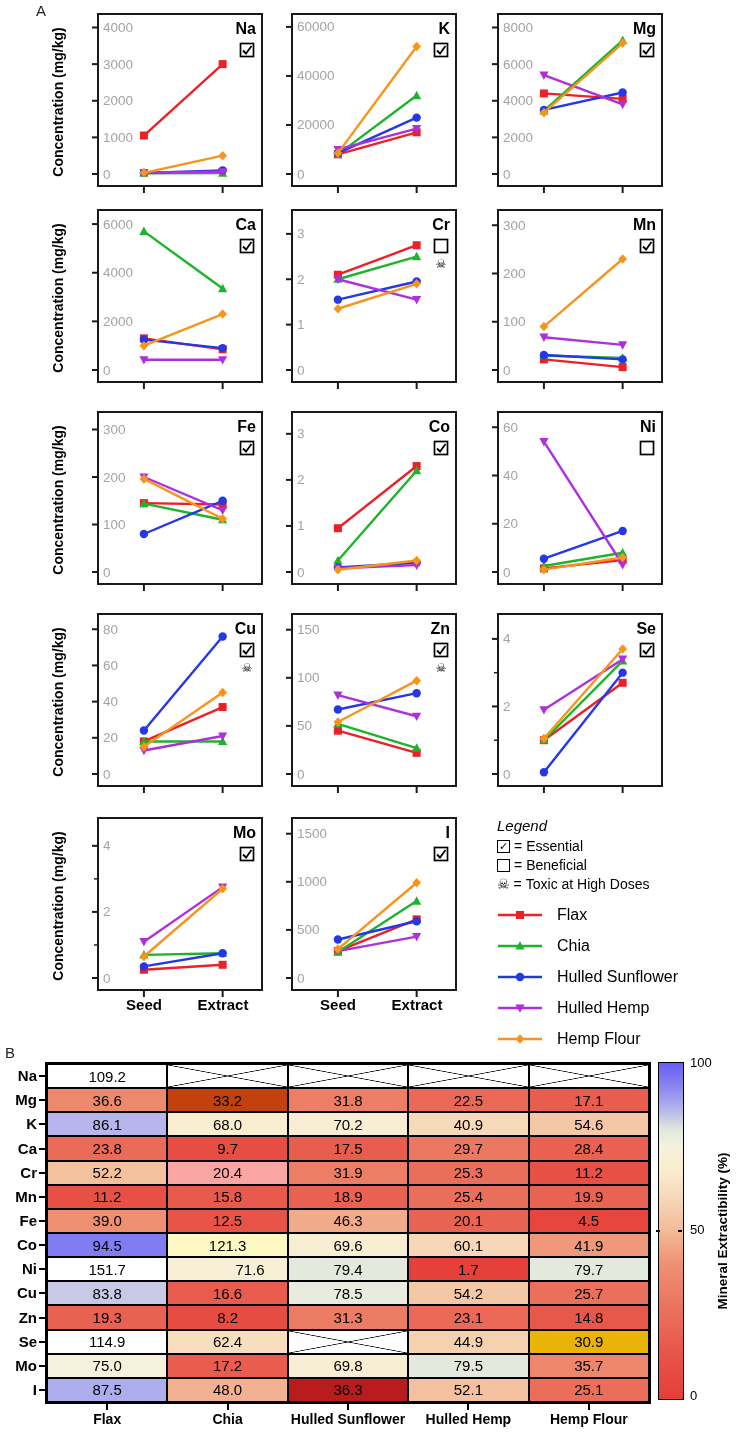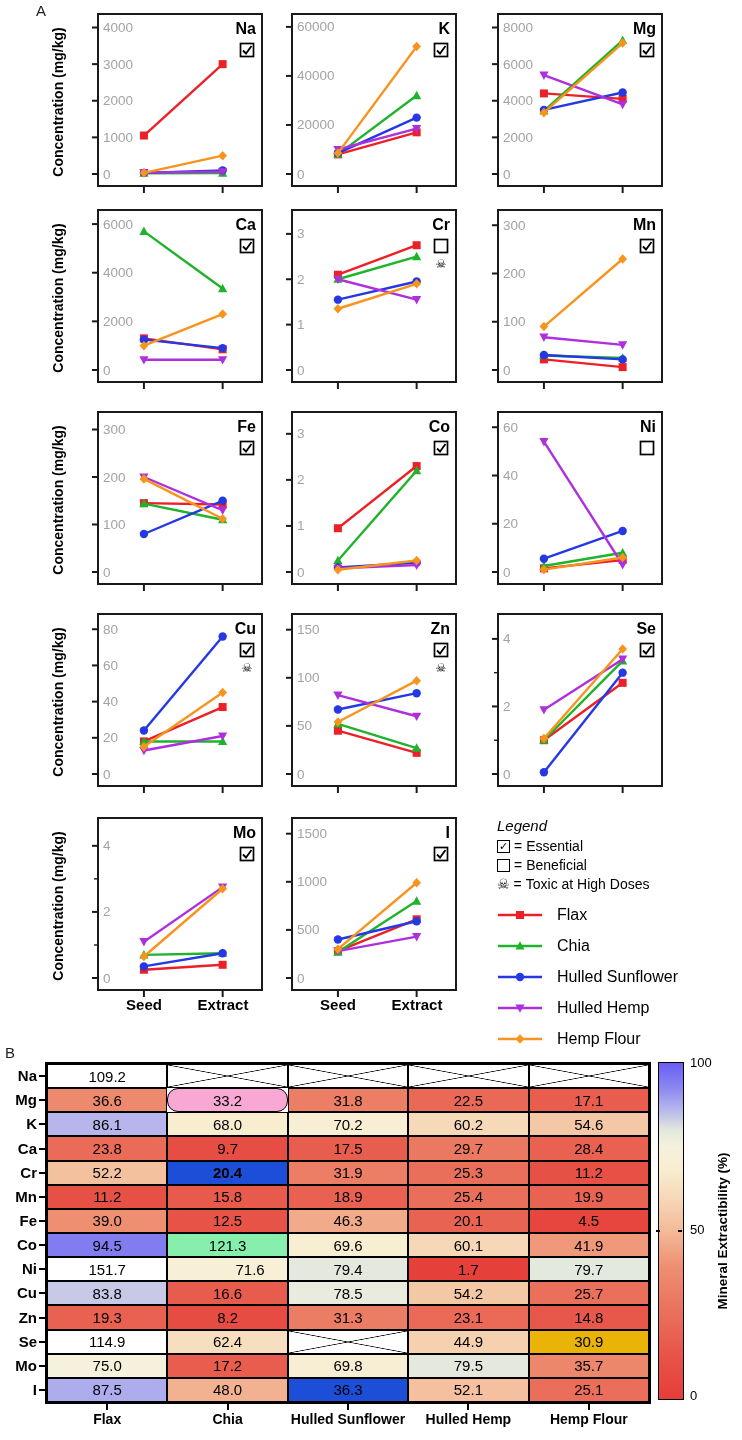--- a/index.html
+++ b/index.html
@@ -572,51 +572,51 @@
 <div class="abs panel-label" style="left:5px;top:1044px;">B</div>
 
 <div id="hm-wrap">
   <div id="hm-grid">
       <div class="hm-cell" style="background: rgb(255, 255, 255);">109.2</div>
       <div class="hm-cell crossed"></div>
       <div class="hm-cell crossed"></div>
       <div class="hm-cell crossed"></div>
       <div class="hm-cell crossed"></div>
       <div class="hm-cell" style="background: rgb(237, 137, 109);">36.6</div>
-      <div class="hm-cell" style="background: #f9a8d4; border-radius: 11px;">33.2</div>
+      <div class="hm-cell" style="background: #c2410c;">33.2</div>
       <div class="hm-cell" style="background: rgb(236, 126, 101);">31.8</div>
       <div class="hm-cell" style="background: rgb(233, 105, 86);">22.5</div>
       <div class="hm-cell" style="background: rgb(232, 93, 78);">17.1</div>
       <div class="hm-cell" style="background: rgb(182, 182, 236);">86.1</div>
       <div class="hm-cell" style="background: rgb(249, 237, 207);">68.0</div>
       <div class="hm-cell" style="background: rgb(248, 238, 211);">70.2</div>
-      <div class="hm-cell" style="background: rgb(246, 217, 185);">60.2</div>
+      <div class="hm-cell" style="background: rgb(246, 217, 185);">40.9</div>
       <div class="hm-cell" style="background: rgb(244, 200, 167);">54.6</div>
       <div class="hm-cell" style="background: rgb(234, 107, 88);">23.8</div>
       <div class="hm-cell" style="background: rgb(231, 78, 67);">9.7</div>
       <div class="hm-cell" style="background: rgb(232, 94, 78);">17.5</div>
       <div class="hm-cell" style="background: rgb(235, 121, 98);">29.7</div>
       <div class="hm-cell" style="background: rgb(233, 97, 81);">28.4</div>
       <div class="hm-cell" style="background: rgb(244, 193, 159);">52.2</div>
-      <div class="hm-cell" style="background: #1d4ed8; font-weight: bold;">20.4</div>
+      <div class="hm-cell" style="background: #fca5a5;">20.4</div>
       <div class="hm-cell" style="background: rgb(236, 126, 102);">31.9</div>
       <div class="hm-cell" style="background: rgb(234, 111, 91);">25.3</div>
       <div class="hm-cell" style="background: rgb(231, 81, 69);">11.2</div>
       <div class="hm-cell" style="background: rgb(231, 81, 69);">11.2</div>
       <div class="hm-cell" style="background: rgb(232, 90, 76);">15.8</div>
       <div class="hm-cell" style="background: rgb(233, 97, 81);">18.9</div>
       <div class="hm-cell" style="background: rgb(234, 111, 91);">25.4</div>
       <div class="hm-cell" style="background: rgb(233, 99, 82);">19.9</div>
       <div class="hm-cell" style="background: rgb(238, 143, 113);">39.0</div>
       <div class="hm-cell" style="background: rgb(231, 83, 71);">12.5</div>
       <div class="hm-cell" style="background: rgb(241, 171, 138);">46.3</div>
       <div class="hm-cell" style="background: rgb(233, 99, 82);">20.1</div>
       <div class="hm-cell" style="background: rgb(230, 70, 61);">4.5</div>
       <div class="hm-cell" style="background: rgb(129, 125, 241);">94.5</div>
-      <div class="hm-cell" style="background: #86efac; text-align: right;">121.3</div>
+      <div class="hm-cell" style="background: #fef9c3; text-align: right;">121.3</div>
       <div class="hm-cell" style="background: rgb(248, 238, 210);">69.6</div>
       <div class="hm-cell" style="background: rgb(246, 216, 184);">60.1</div>
       <div class="hm-cell" style="background: rgb(239, 153, 122);">41.9</div>
       <div class="hm-cell" style="background: rgb(255, 255, 255);">151.7</div>
       <div class="hm-cell" style="background: rgb(247, 239, 214); padding-left: 45px;">71.6</div>
       <div class="hm-cell" style="background: rgb(229, 233, 221);">79.4</div>
       <div class="hm-cell" style="background: rgb(229, 65, 58);">1.7</div>
       <div class="hm-cell" style="background: rgb(228, 233, 221);">79.7</div>
       <div class="hm-cell" style="background: rgb(199, 201, 231);">83.8</div>
       <div class="hm-cell" style="background: rgb(232, 92, 77);">16.6</div>
@@ -633,21 +633,21 @@
       <div class="hm-cell crossed"></div>
       <div class="hm-cell" style="background: rgb(245, 209, 176);">44.9</div>
       <div class="hm-cell" style="background: #eab308;">30.9</div>
       <div class="hm-cell" style="background: rgb(245, 241, 221);">75.0</div>
       <div class="hm-cell" style="background: rgb(232, 93, 78);">17.2</div>
       <div class="hm-cell" style="background: rgb(248, 238, 211);">69.8</div>
       <div class="hm-cell" style="background: rgb(229, 233, 221);">79.5</div>
       <div class="hm-cell" style="background: rgb(237, 135, 108);">35.7</div>
       <div class="hm-cell" style="background: rgb(173, 172, 237);">87.5</div>
       <div class="hm-cell" style="background: rgb(242, 178, 145);">48.0</div>
-      <div class="hm-cell" style="background: #1d4ed8;">36.3</div>
+      <div class="hm-cell" style="background: #b91c1c;">36.3</div>
       <div class="hm-cell" style="background: rgb(244, 192, 159);">52.1</div>
       <div class="hm-cell" style="background: rgb(234, 110, 90);">25.1</div>
     </div>
 </div>
 <div id="hm-rowlabs">
     <div class="hm-rowlab" style="top: 1067.07px;">Na</div>
     <div class="hm-rowtick" style="top: 1075.07px;"></div>
     <div class="hm-rowlab" style="top: 1091.21px;">Mg</div>
     <div class="hm-rowtick" style="top: 1099.21px;"></div>
     <div class="hm-rowlab" style="top: 1115.36px;">K</div>

